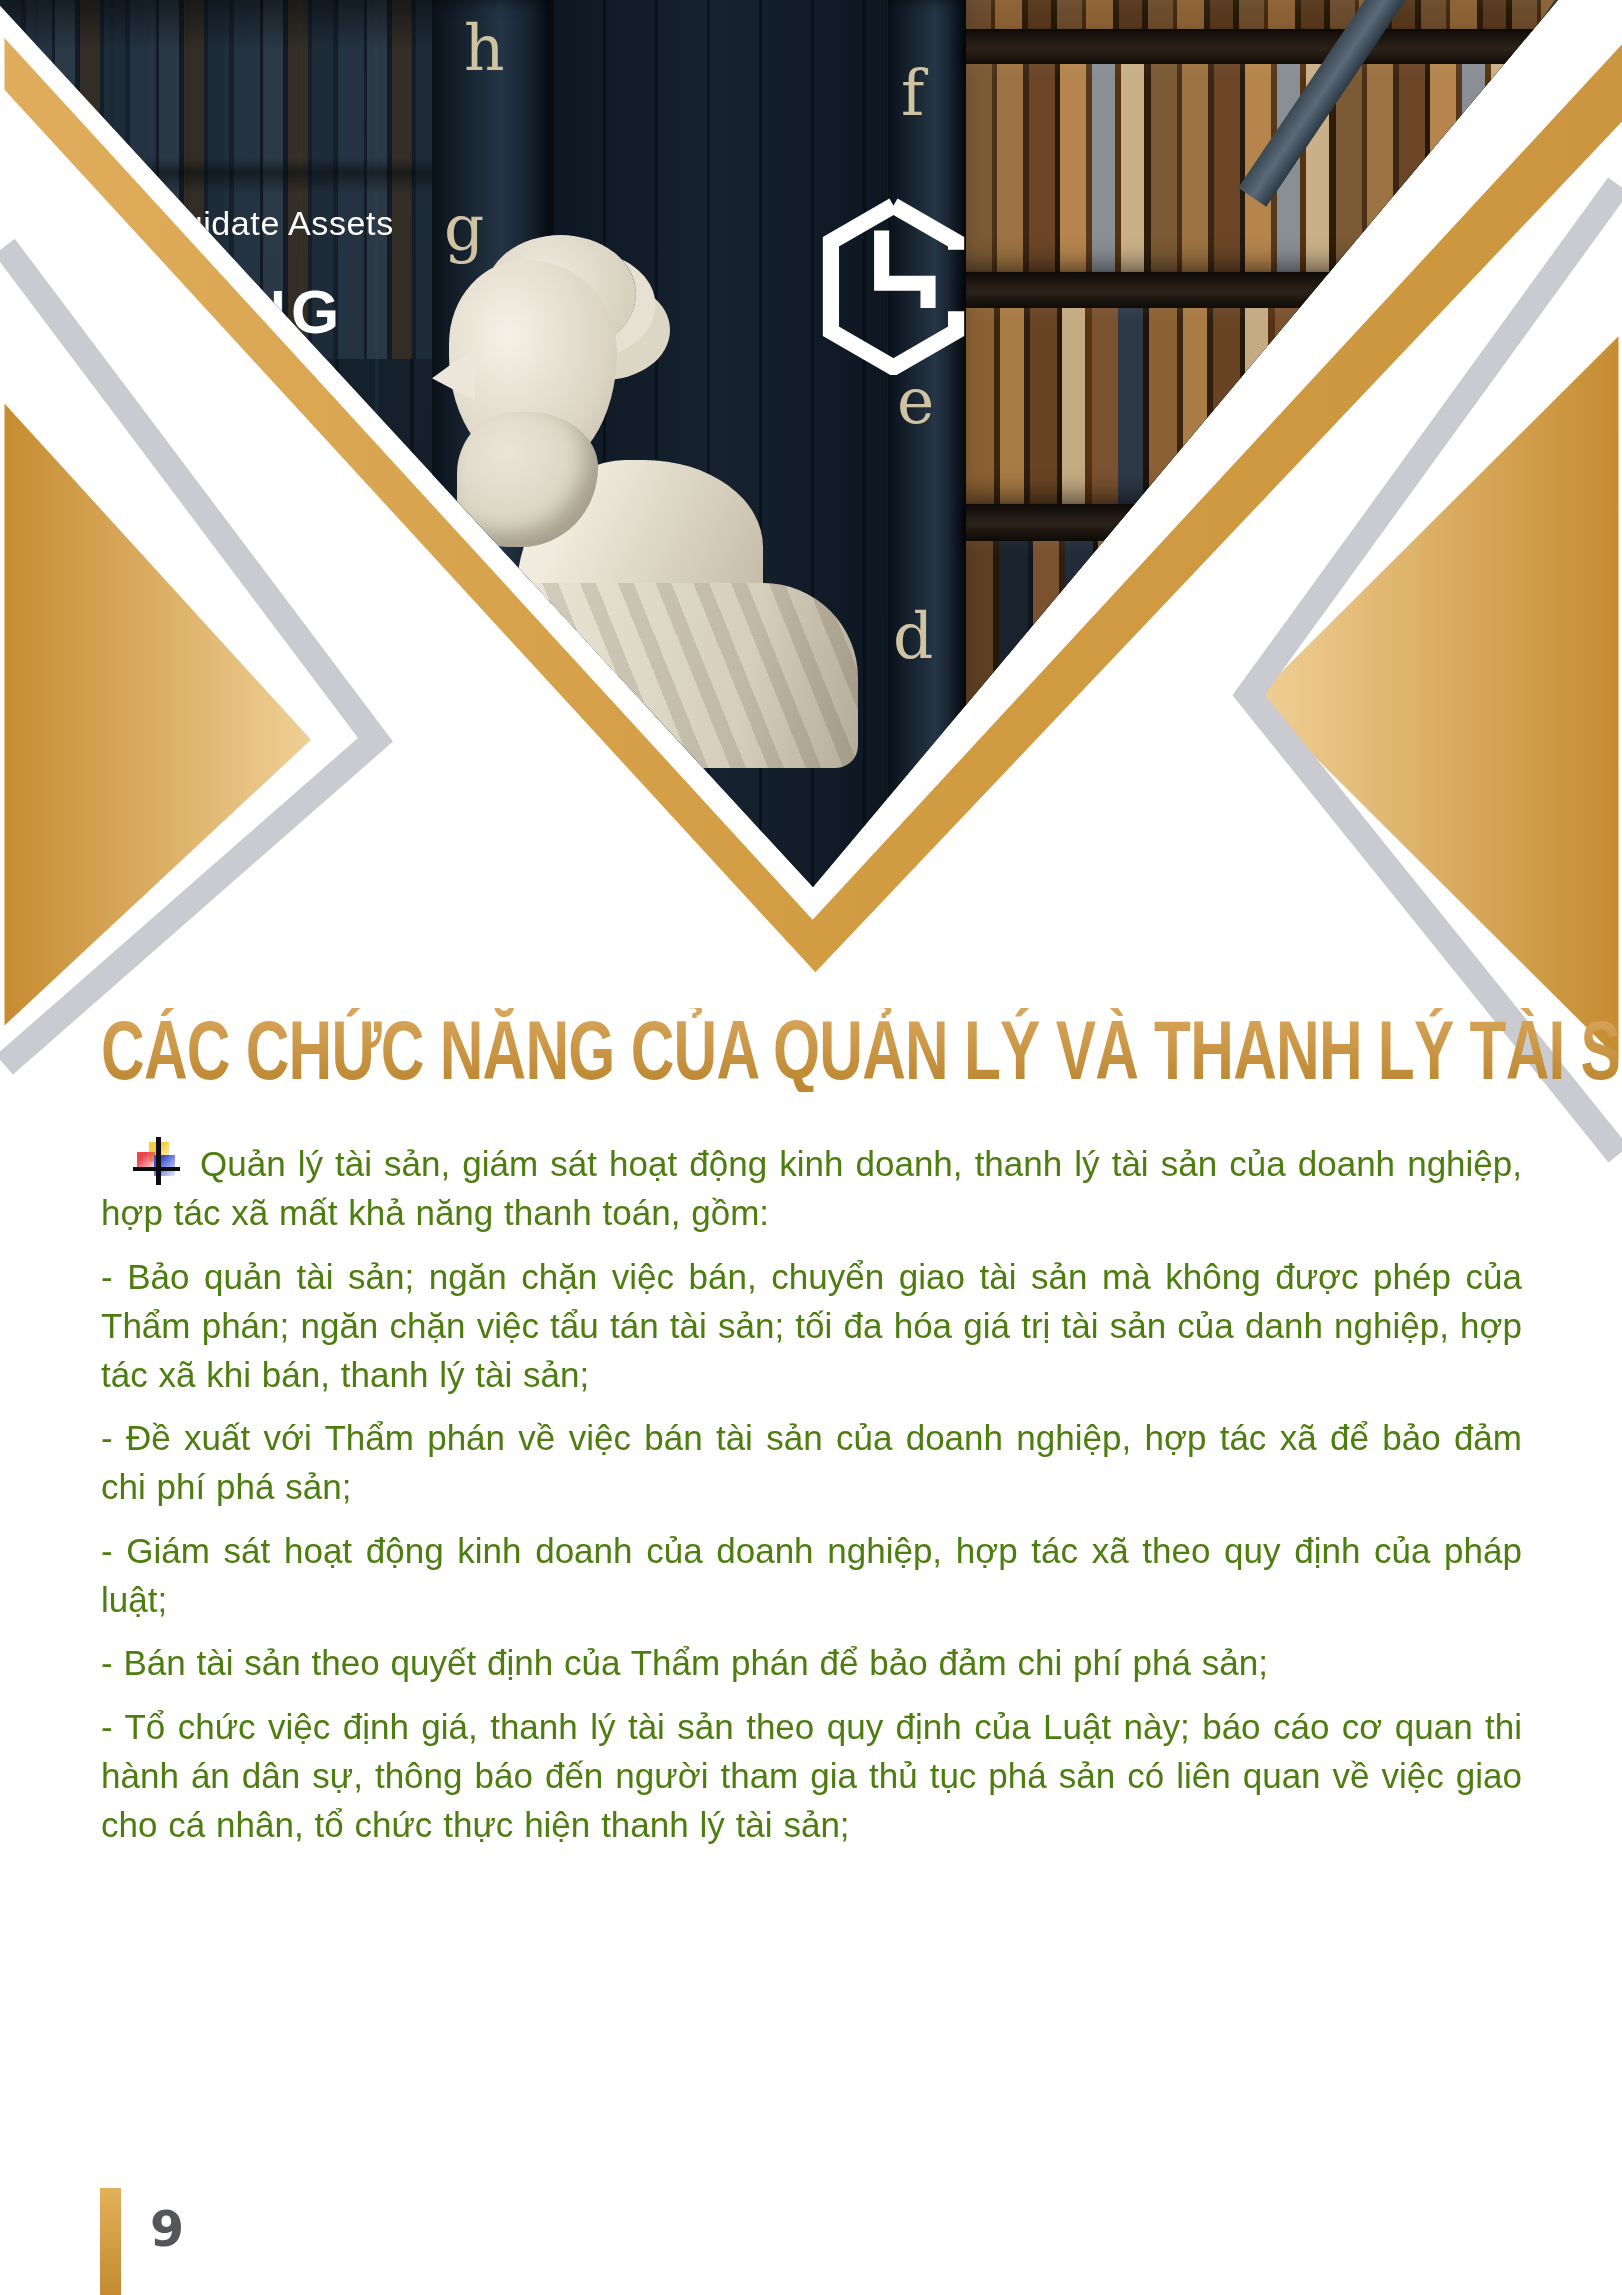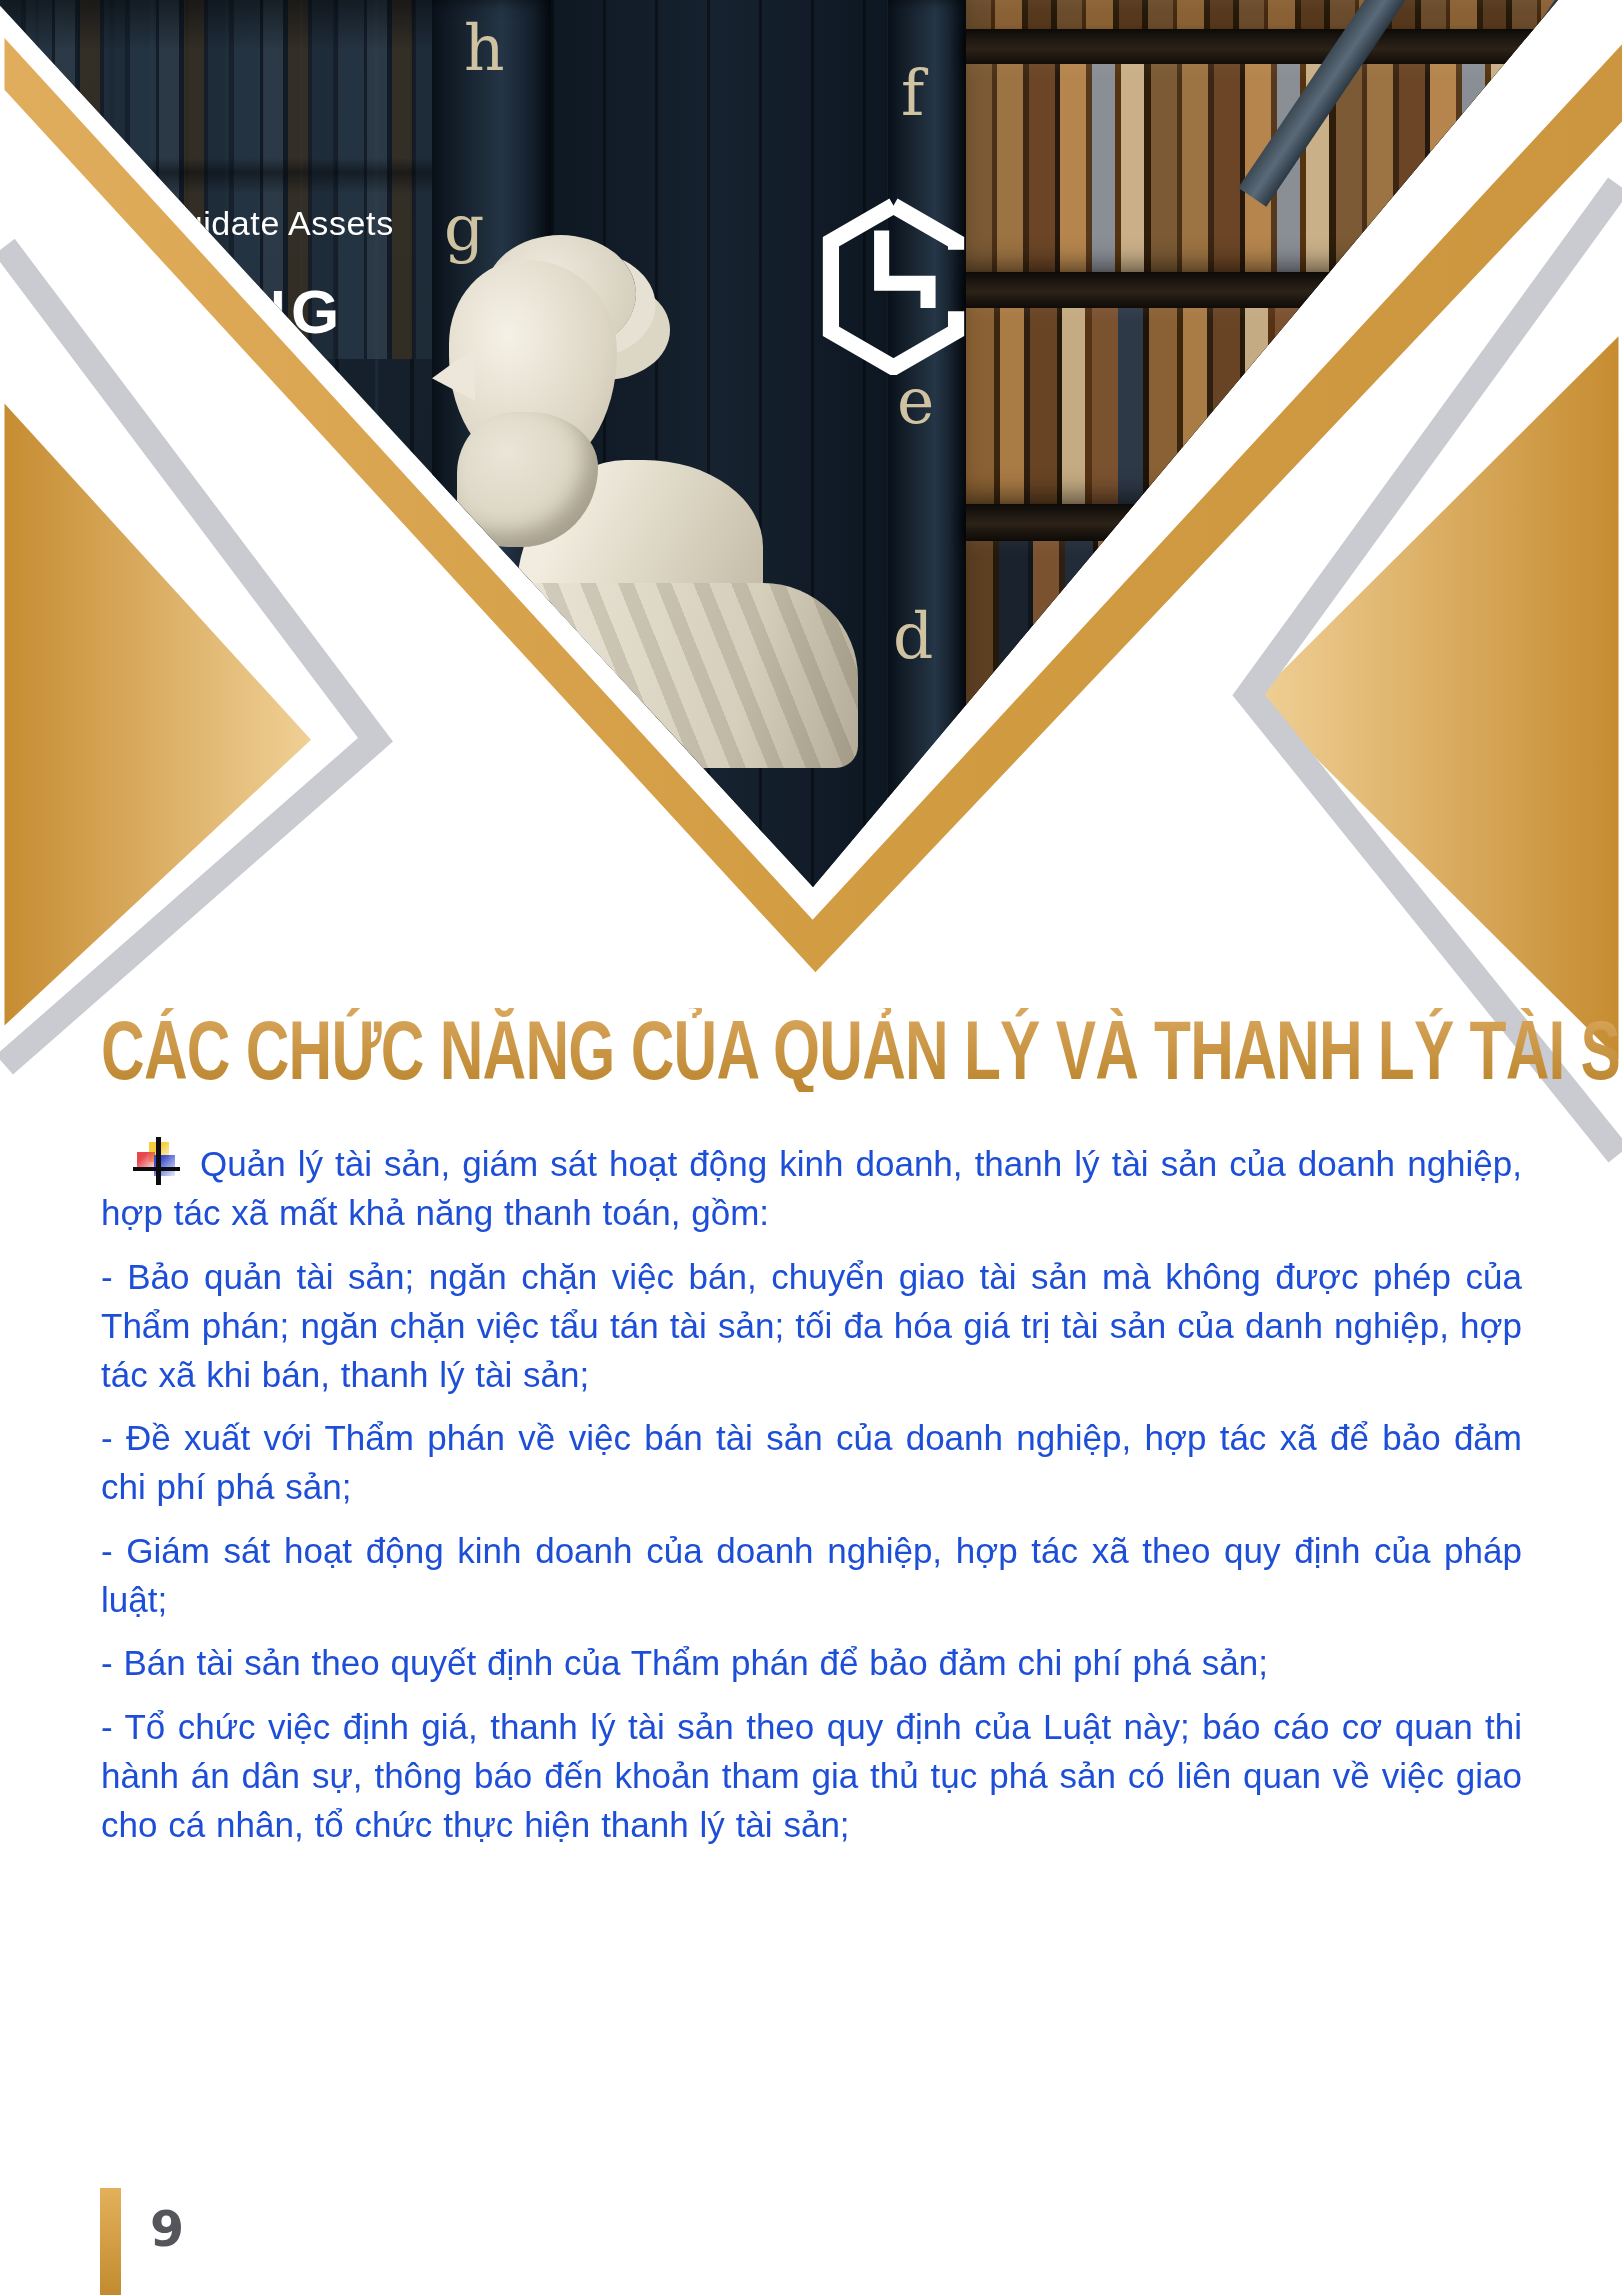--- a/index.html
+++ b/index.html
@@ -75,21 +75,21 @@
   .brand-tagline{margin-top:9px;font-size:34px;font-weight:400;letter-spacing:0.6px;line-height:1;}
   .decor{position:absolute;left:0;top:0;pointer-events:none;}
   
   .content{position:absolute;left:101px;top:1008px;width:1421px;z-index:2;}
   .page-title{height:85px;white-space:nowrap;}
   .page-title span{
     display:inline-block;font-size:84px;font-weight:700;letter-spacing:-1.1px;line-height:84px;
     transform:scaleX(0.72);transform-origin:left bottom;
     background:linear-gradient(180deg,#d9a75e 0%,#bd8831 90%);
     -webkit-background-clip:text;background-clip:text;color:transparent;}
-  .body-text p{margin:14.6px 0 0 0;font-size:35px;line-height:49px;color:#1d4ed8;
+  .body-text p{margin:14.6px 0 0 0;font-size:35px;line-height:49px;color:#4d7c0f;
     text-align:justify;word-spacing:1.1px;}
   .body-text p.first{margin-top:46px;}
   
   .flag{display:inline-block;position:relative;width:44px;height:39px;margin-left:36px;margin-right:19px;vertical-align:-4.5px;}
   .flag i{position:absolute;display:block;}
   .fl-y{left:12.3px;top:0;width:20px;height:20px;background:linear-gradient(135deg,#f6cd3a 40%,rgba(246,205,58,.15));}
   .fl-r{left:0;top:10px;width:18px;height:18px;background:linear-gradient(135deg,#e8474f 30%,rgba(232,71,79,.12));}
   .fl-b{left:17px;top:13.5px;width:21px;height:21px;background:linear-gradient(135deg,#3a4fd0 25%,rgba(58,79,208,.12));}
   .fl-v{left:19px;top:-4.5px;width:4.5px;height:48px;background:#0b0b10;}
   .fl-h{left:-4.5px;top:25px;width:47px;height:4.5px;background:#0b0b10;}
@@ -178,19 +178,19 @@
 
 <div class="content">
   <h1 class="page-title" style="margin:0;"><span>CÁC CHỨC NĂNG CỦA QUẢN LÝ VÀ THANH LÝ TÀI SẢN</span></h1>
 
   <div class="body-text">
     <p class="first"><span class="flag"><i class="fl-y"></i><i class="fl-r"></i><i class="fl-b"></i><i class="fl-v"></i><i class="fl-h"></i></span><span>Quản lý tài sản, giám sát hoạt động kinh doanh, thanh lý tài sản của doanh nghiệp, hợp tác xã mất khả năng thanh toán, gồm:</span></p>
     <p>- Bảo quản tài sản; ngăn chặn việc bán, chuyển giao tài sản mà không được phép của Thẩm phán; ngăn chặn việc tẩu tán tài sản; tối đa hóa giá trị tài sản của danh nghiệp, hợp tác xã khi bán, thanh lý tài sản;</p>
     <p>- Đề xuất với Thẩm phán về việc bán tài sản của doanh nghiệp, hợp tác xã để bảo đảm chi phí phá sản;</p>
     <p>- Giám sát hoạt động kinh doanh của doanh nghiệp, hợp tác xã theo quy định của pháp luật;</p>
     <p>- Bán tài sản theo quyết định của Thẩm phán để bảo đảm chi phí phá sản;</p>
-    <p>- Tổ chức việc định giá, thanh lý tài sản theo quy định của Luật này; báo cáo cơ quan thi hành án dân sự, thông báo đến khoản tham gia thủ tục phá sản có liên quan về việc giao cho cá nhân, tổ chức thực hiện thanh lý tài sản;</p>
+    <p>- Tổ chức việc định giá, thanh lý tài sản theo quy định của Luật này; báo cáo cơ quan thi hành án dân sự, thông báo đến người tham gia thủ tục phá sản có liên quan về việc giao cho cá nhân, tổ chức thực hiện thanh lý tài sản;</p>
   </div>
 </div>
 
 <div class="page-bar"></div>
 <div class="page-num">9</div>
 
 
 </body></html>

